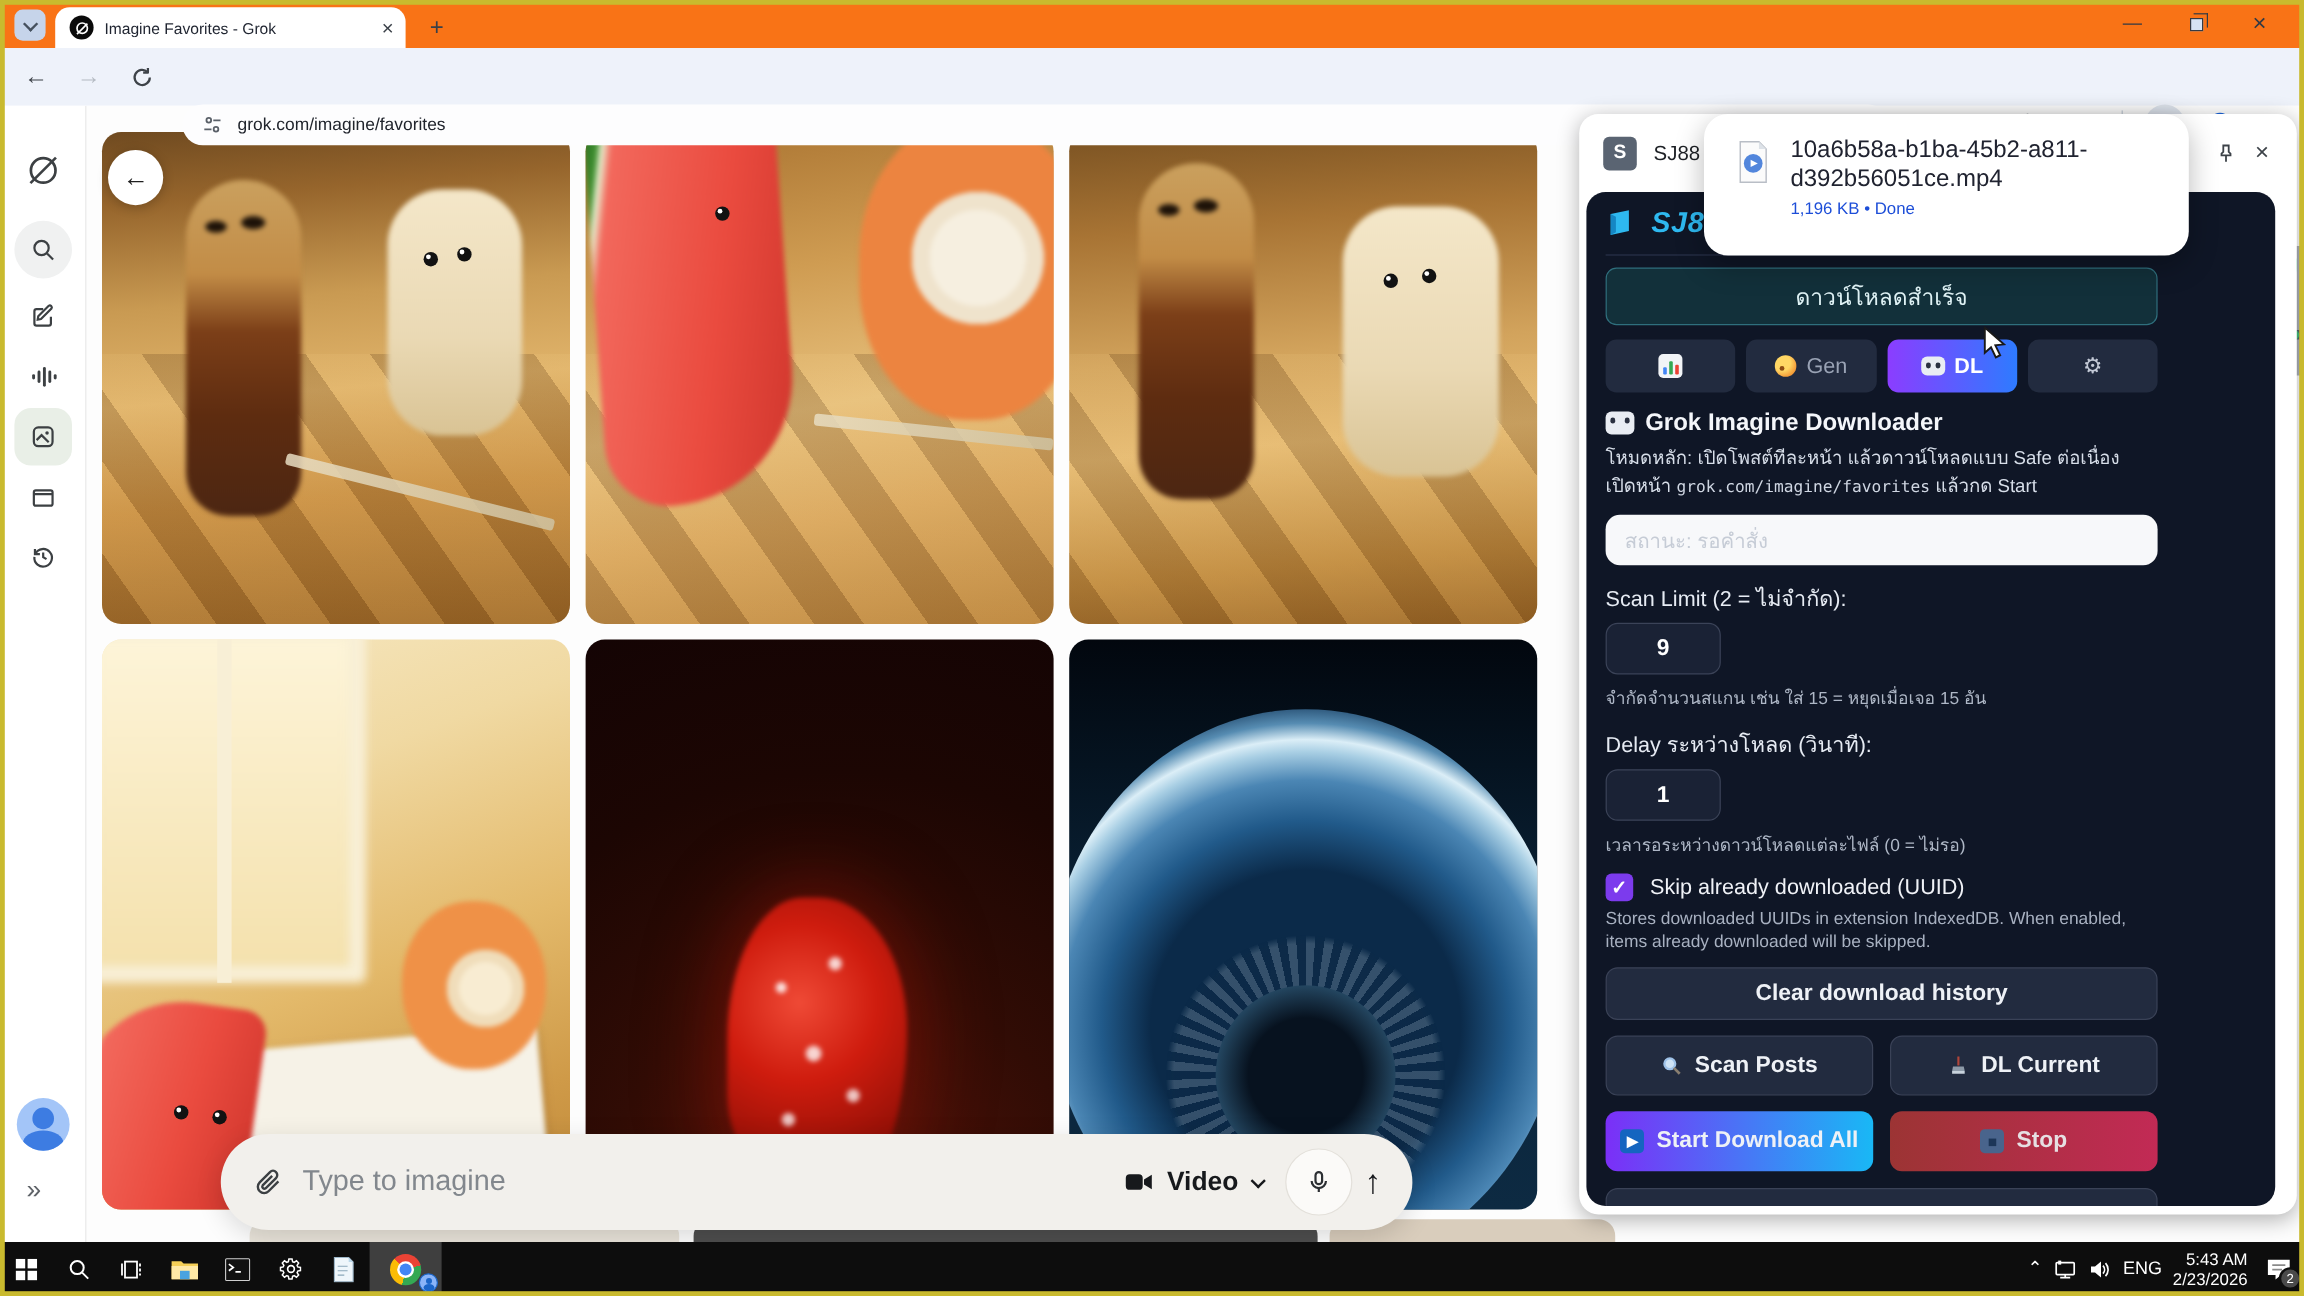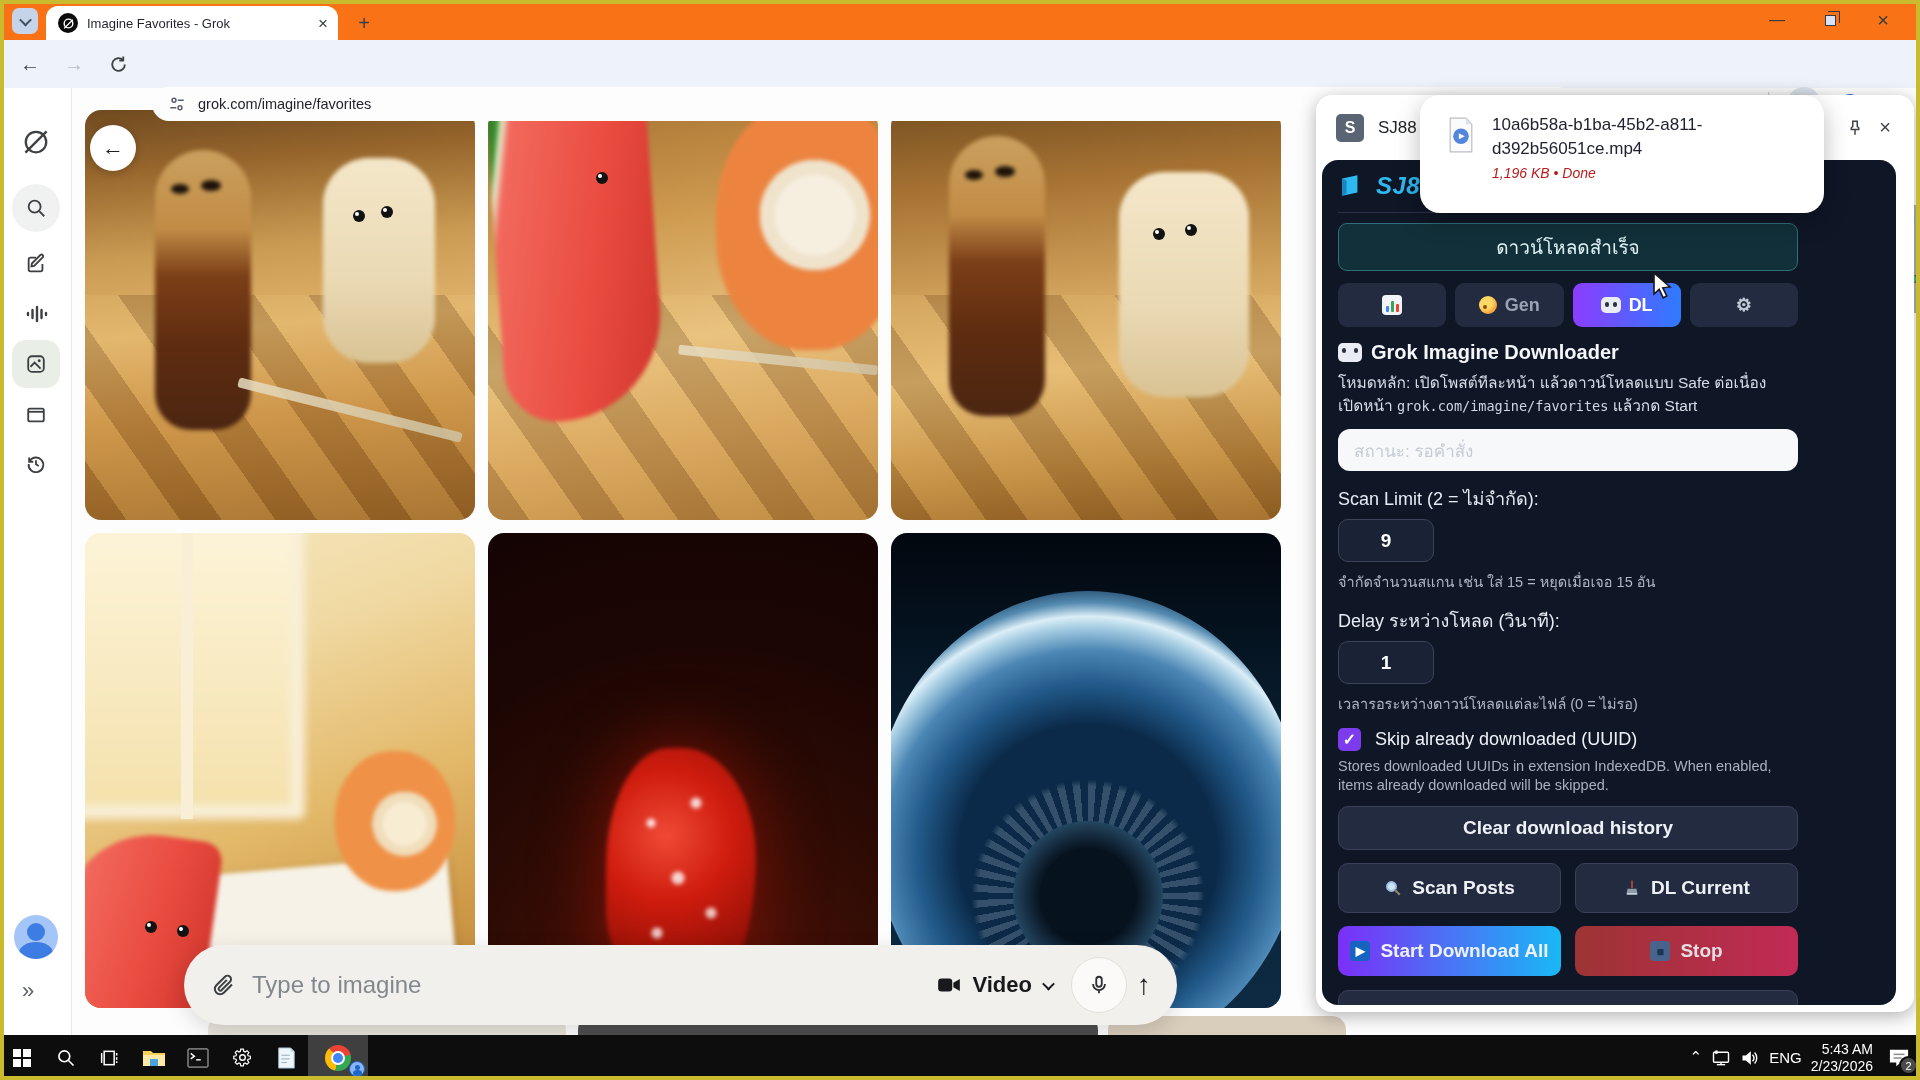--- a/index.html
+++ b/index.html
@@ -111,21 +111,21 @@
   .ext-sicon { width:28px; height:28px; border-radius:5px; background:#5a6472; color:#fff; font-size:16px; font-weight:700; display:flex; align-items:center; justify-content:center; }
   .ext-htitle { margin-left:14px; font-size:17px; color:#1d2025; font-weight:400; flex:1; }
   .ext-hic { width:30px; height:30px; display:flex; align-items:center; justify-content:center; color:#3c4248; }
   .ext-body { position:absolute; left:6px; top:65px; width:574px; height:845px; background:#0f1626; border-radius:16px; overflow:hidden; }
   .ext-content { position:absolute; left:16px; top:10px; width:460px; display:flex; flex-direction:column; color:#e8ecf4; }
   .logo-row { display:flex; align-items:center; height:32px; }
   .logo-text { margin-left:10px; font-size:24px; font-weight:700; font-style:italic; color:#2eb9f0; letter-spacing:.5px; }
   .ext-divider { margin-top:10px; height:1px; background:#2a3349; }
   .banner { margin-top:10px; height:48px; border:1px solid #2f6f7d; border-radius:9px; background:#12303a; color:#dff2f5; font-size:19px; display:flex; align-items:center; justify-content:center; }
   .ext-tabs { margin-top:12px; height:44px; display:grid; grid-template-columns:1fr 1fr 1fr 1fr; gap:9px; }
-  .ext-tab { border-radius:9px; background:#222b3f; display:flex; align-items:center; justify-content:center; gap:8px; color:#9aa3b5; font-size:18px; border:none;font-weight:bold; }
+  .ext-tab { border-radius:9px; background:#222b3f; display:flex; align-items:center; justify-content:center; gap:8px; color:#9aa3b5; font-size:18px; border:none; }
   .ext-tab.active { background:linear-gradient(90deg,#8b3dff 0%,#2e7bff 100%); color:#fff; font-weight:700; }
   .ic-stats { width:20px; height:20px; border-radius:4px; background:#f2f4f7; display:flex; align-items:flex-end; justify-content:center; gap:2px; padding:3px; }
   .ic-stats i { display:block; width:3px; border-radius:1px; }
   .ic-palette { width:18px; height:18px; border-radius:50%; background:radial-gradient(circle at 35% 35%, #ffd764 0 40%, #f6a13c 70%, #d97b1f 100%); position:relative; }
   .ic-palette:before { content:""; position:absolute; left:4px; top:9px; width:4px; height:4px; border-radius:50%; background:#8e4b12; }
   .ic-robot { width:20px; height:16px; border-radius:5px; background:#e9edf3; position:relative; }
   .ic-robot:before { content:""; position:absolute; left:4px; top:5px; width:4px; height:5px; border-radius:2px; background:#2a3140; }
   .ic-robot:after { content:""; position:absolute; right:4px; top:5px; width:4px; height:5px; border-radius:2px; background:#2a3140; }
   .ext-heading { margin-top:14px; display:flex; align-items:center; gap:9px; font-size:20px; font-weight:700; color:#f4f6fa; }
   .ext-desc { margin-top:8px; font-size:15.5px; line-height:21px; color:#d7dee9; }
@@ -146,22 +146,22 @@
   .btn-row .ext-btn { font-size:19px; }
   .grad-start { background:linear-gradient(90deg,#7b2ff7 0%,#19b8f5 100%); border:none; }
   .grad-stop { background:linear-gradient(90deg,#9c3434 0%,#c22a55 100%); border:none; color:#e6dfe2; }
   .safe-btn { margin-top:14px; height:50px; font-size:20px; }
   .emoji-box { width:20px; height:20px; border-radius:4px; display:flex; align-items:center; justify-content:center; color:#fff; font-size:12px; }
   .play-box { background:#1565c0; }
   .stop-box { background:#49648c; color:#1d3658; font-size:13px; }
 
   
   .dl-bubble { position:absolute; left:1420px; top:95px; width:404px; height:118px; background:#fff; border-radius:20px; box-shadow:0 8px 24px rgba(0,0,0,.28); z-index:12; display:flex; padding:18px 16px 0 26px; }
-  .file-name { font-size:17px; line-height:24px; color:#202330; font-weight:500; }
-  .file-meta { margin-top:4px; font-size:14px; color:#b91c1c;font-style:italic; }
+  .file-name { font-size:20px; line-height:24px; color:#202330; font-weight:500; }
+  .file-meta { margin-top:4px; font-size:14px; color:#1d4ed8; }
 
   
   .cursor { position:absolute; left:1652px; top:272px; z-index:50; }
 
   
   .taskbar { position:absolute; left:0; top:1035px; width:1920px; height:45px; background:#0d0d0d; z-index:20; display:flex; align-items:center; }
   .tb-ic { width:44px; height:45px; display:flex; align-items:center; justify-content:center; color:#fff; }
   .tb-active { background:#3f3f3f; position:relative; }
   .chrome-ball { width:26px; height:26px; border-radius:50%; background:conic-gradient(from -45deg,#ea4335 0 33%,#34a853 33% 66%,#fbbc05 66% 100%); position:relative; }
   .chrome-ball:before { content:""; position:absolute; left:6px; top:6px; width:14px; height:14px; border-radius:50%; background:#fff; }

